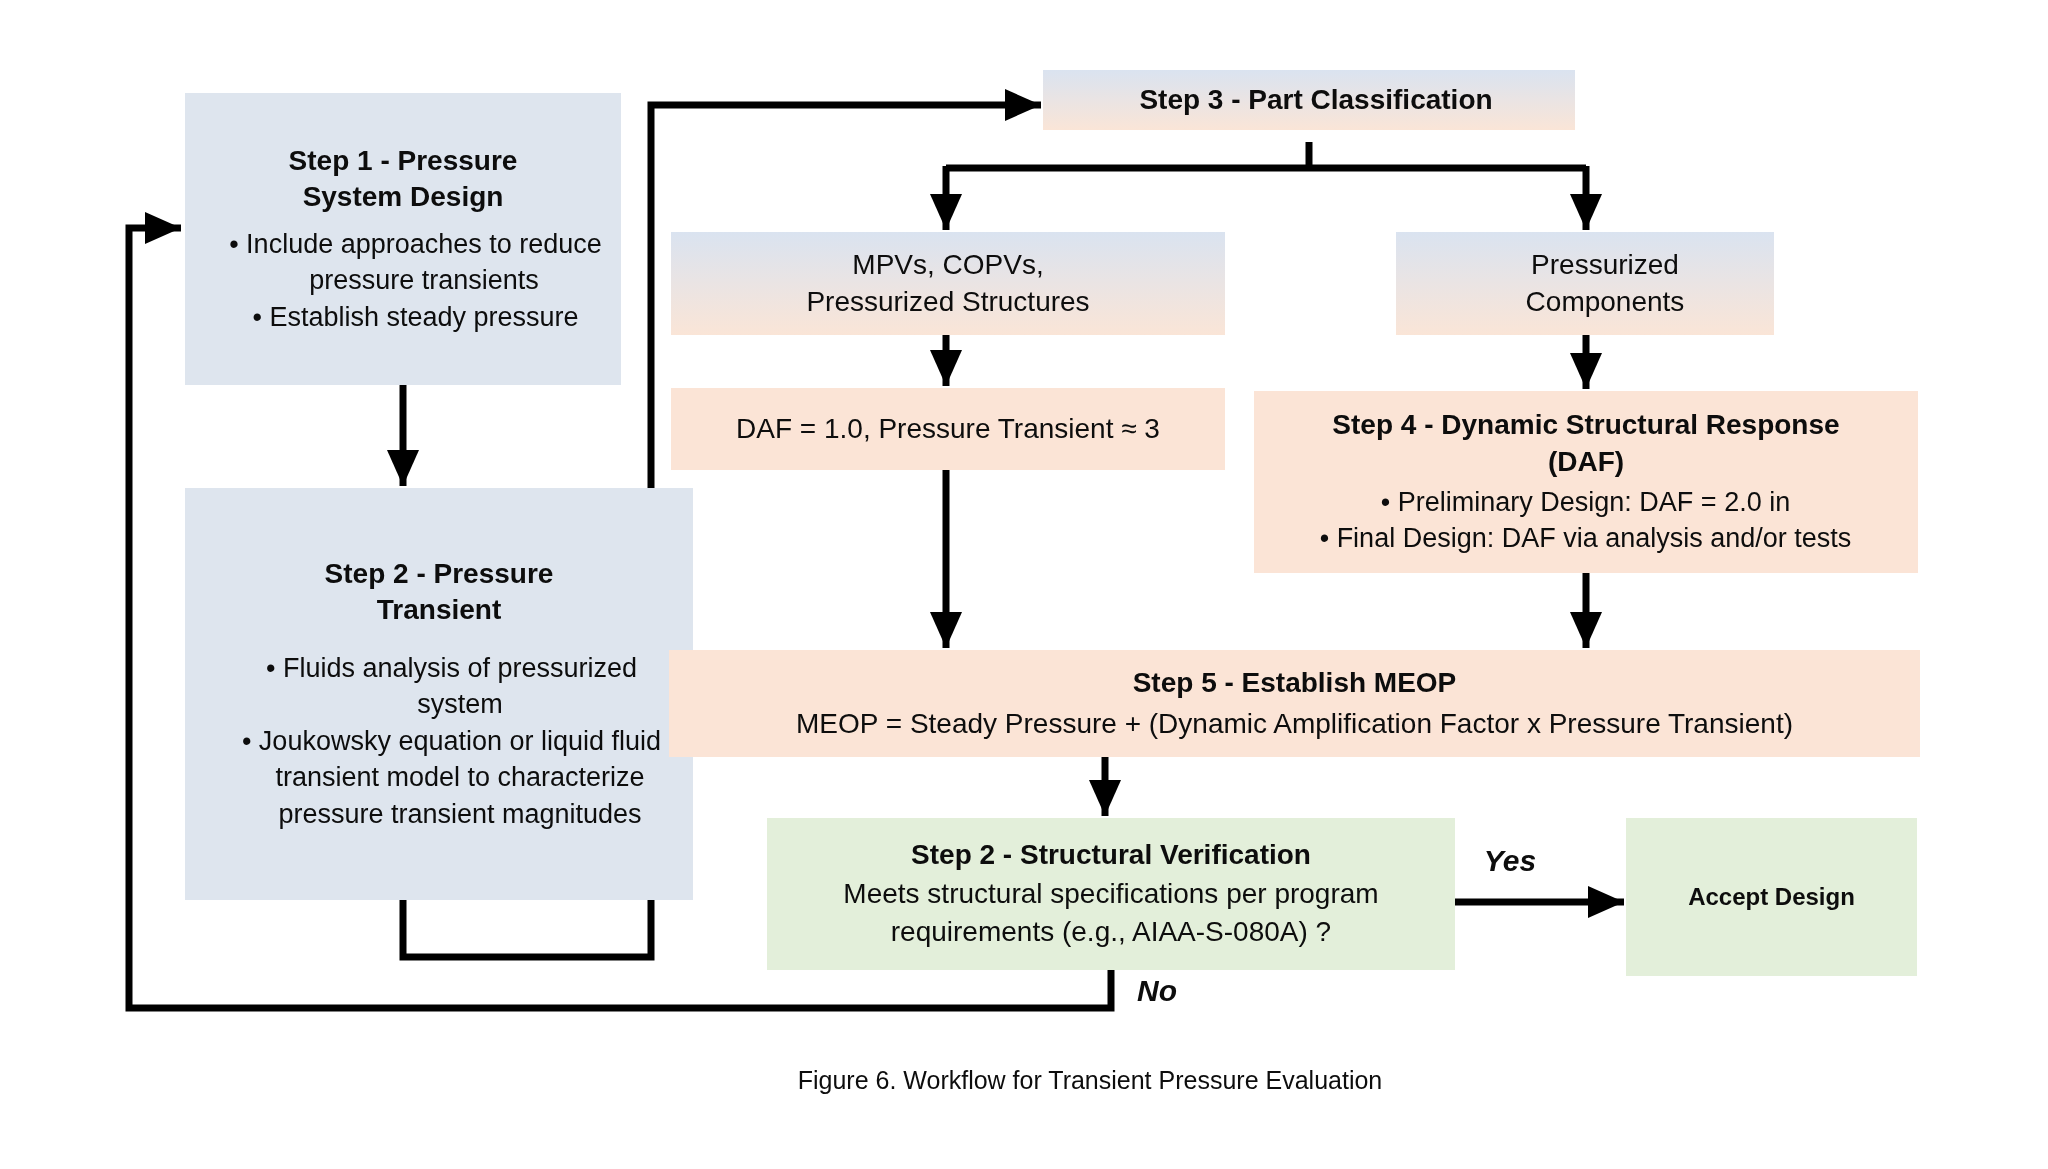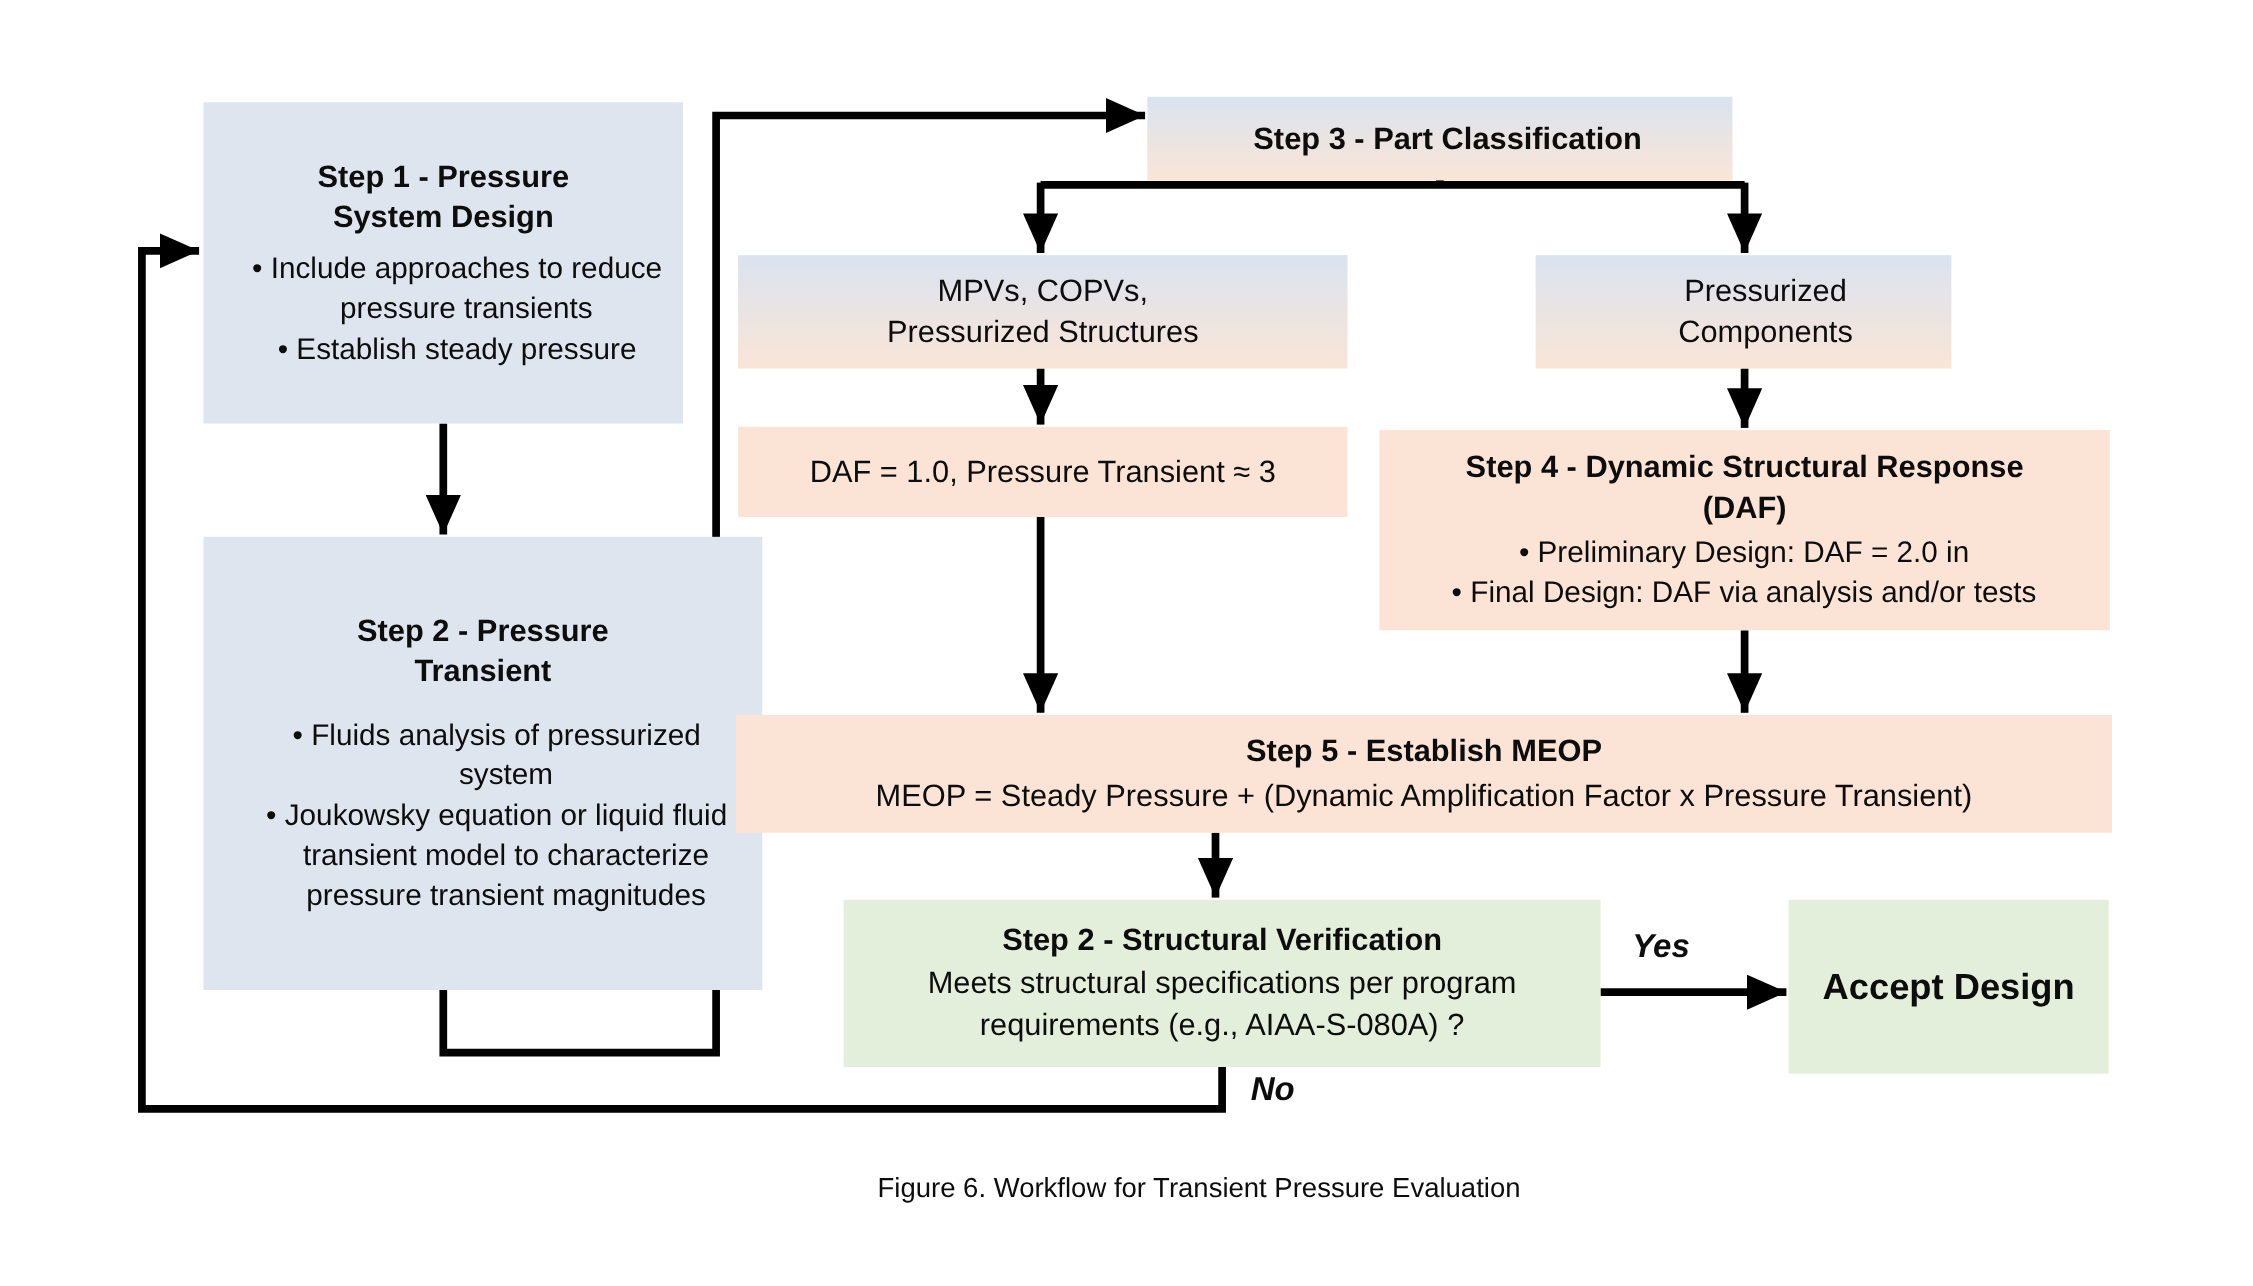--- a/index.html
+++ b/index.html
@@ -23,21 +23,21 @@
   .grad{background:linear-gradient(180deg,var(--grad-top) 0%,var(--grad-bottom) 100%);}
   .title{font-weight:bold;font-size:28px;line-height:1.3;text-align:center;white-space:pre-line;}
   .plain{font-weight:normal;font-size:28px;line-height:1.3;text-align:center;white-space:pre-line;}
   .bullets{margin-top:10px;align-self:flex-start;text-align:center;font-size:27px;line-height:1.35;}
   .bullet{padding-left:26px;text-indent:-17px;}
   .bullet::before{content:"• ";}
   #step1 .bullets,#step2 .bullets{padding-left:30px;padding-right:14px;}
   #step4 .bullets{padding-right:10px;width:100%;box-sizing:border-box;}
   #step5 .formula{font-size:28px;line-height:1.3;text-align:center;margin-top:4px;}
   #step6 .body{font-size:28px;line-height:1.35;text-align:center;white-space:pre-line;margin-top:2px;}
-  #accept .accept-label{font-weight:bold;font-size:33px;text-align:right;}
+  #accept .accept-label{font-weight:bold;font-size:24px;text-align:right;}
   .flow-label{position:absolute;font-weight:bold;font-size:30px;font-style:italic;}
   #caption{position:absolute;left:590px;top:1066px;width:1000px;text-align:center;font-size:25px;}
   svg.wires{position:absolute;left:0;top:0;pointer-events:none;}
 </style>
 </head>
 <body>
 
 <div id="canvas">
 
   <svg class="wires" width="2048" height="1169" viewBox="0 0 2048 1169">
@@ -74,21 +74,21 @@
 
   <div id="step2" class="box blue" style="left:185px;top:488px;width:508px;height:412px;gap:11px;">
     <div class="title">Step 2 - Pressure
 Transient</div>
     <div class="bullets">
       <div class="bullet">Fluids analysis of pressurized system</div>
       <div class="bullet">Joukowsky equation or liquid fluid transient model to characterize pressure transient magnitudes</div>
     </div>
   </div>
 
-  <div id="step3" class="box grad" style="left:1043px;top:88px;width:532px;height:76px;padding-left:14px;">
+  <div id="step3" class="box grad" style="left:1043px;top:70px;width:532px;height:60px;padding-left:14px;">
     <div class="title">Step 3 - Part Classification</div>
   </div>
 
   <div id="branch-left" class="box grad" style="left:671px;top:232px;width:554px;height:103px;">
     <div class="plain">MPVs, COPVs,
 Pressurized Structures</div>
   </div>
 
   <div id="branch-right" class="box grad" style="left:1396px;top:232px;width:378px;height:103px;padding-left:40px;">
     <div class="plain">Pressurized

